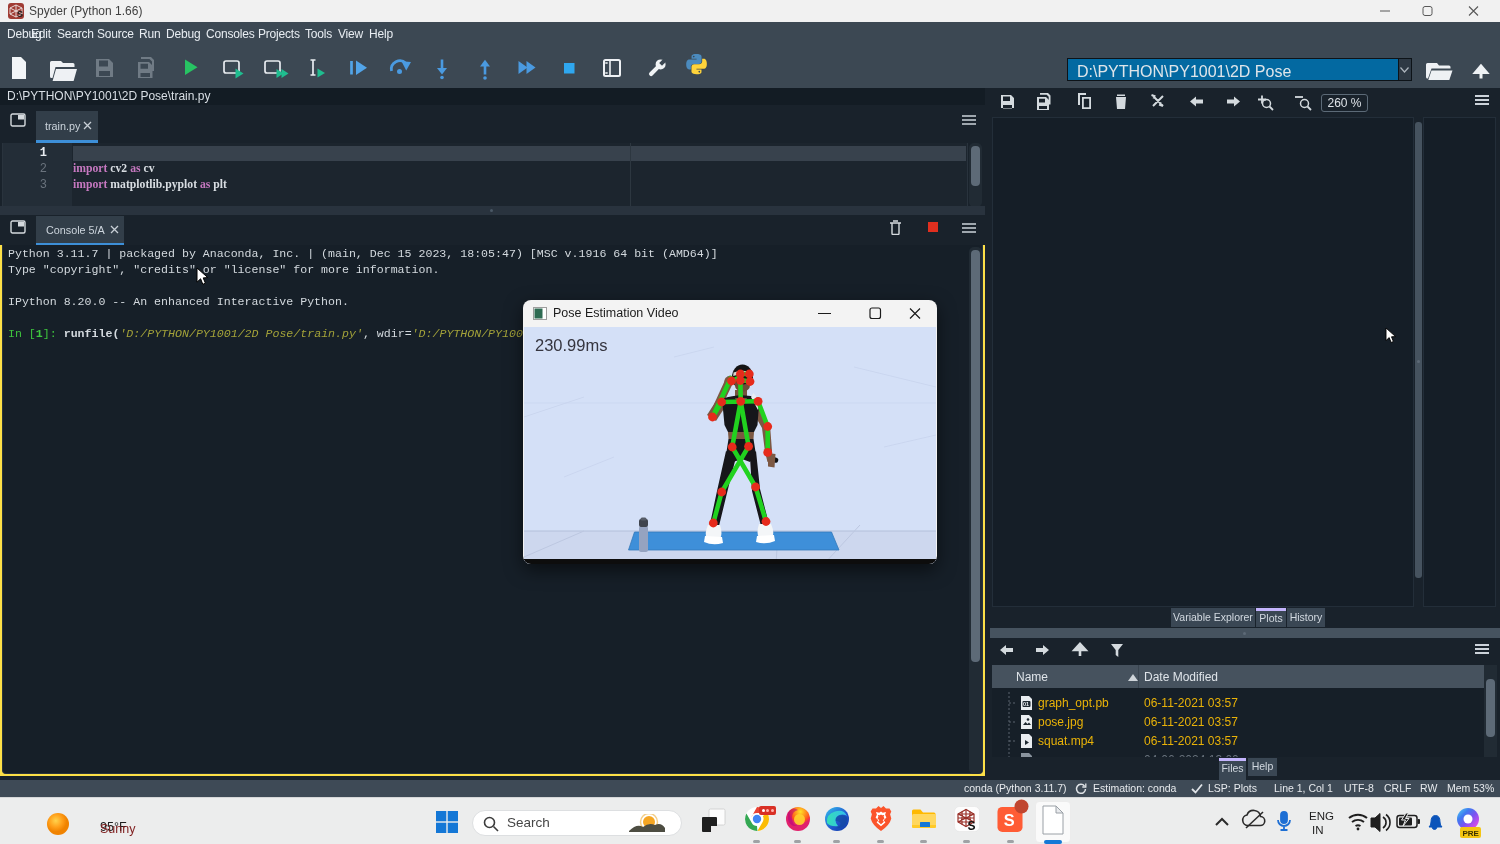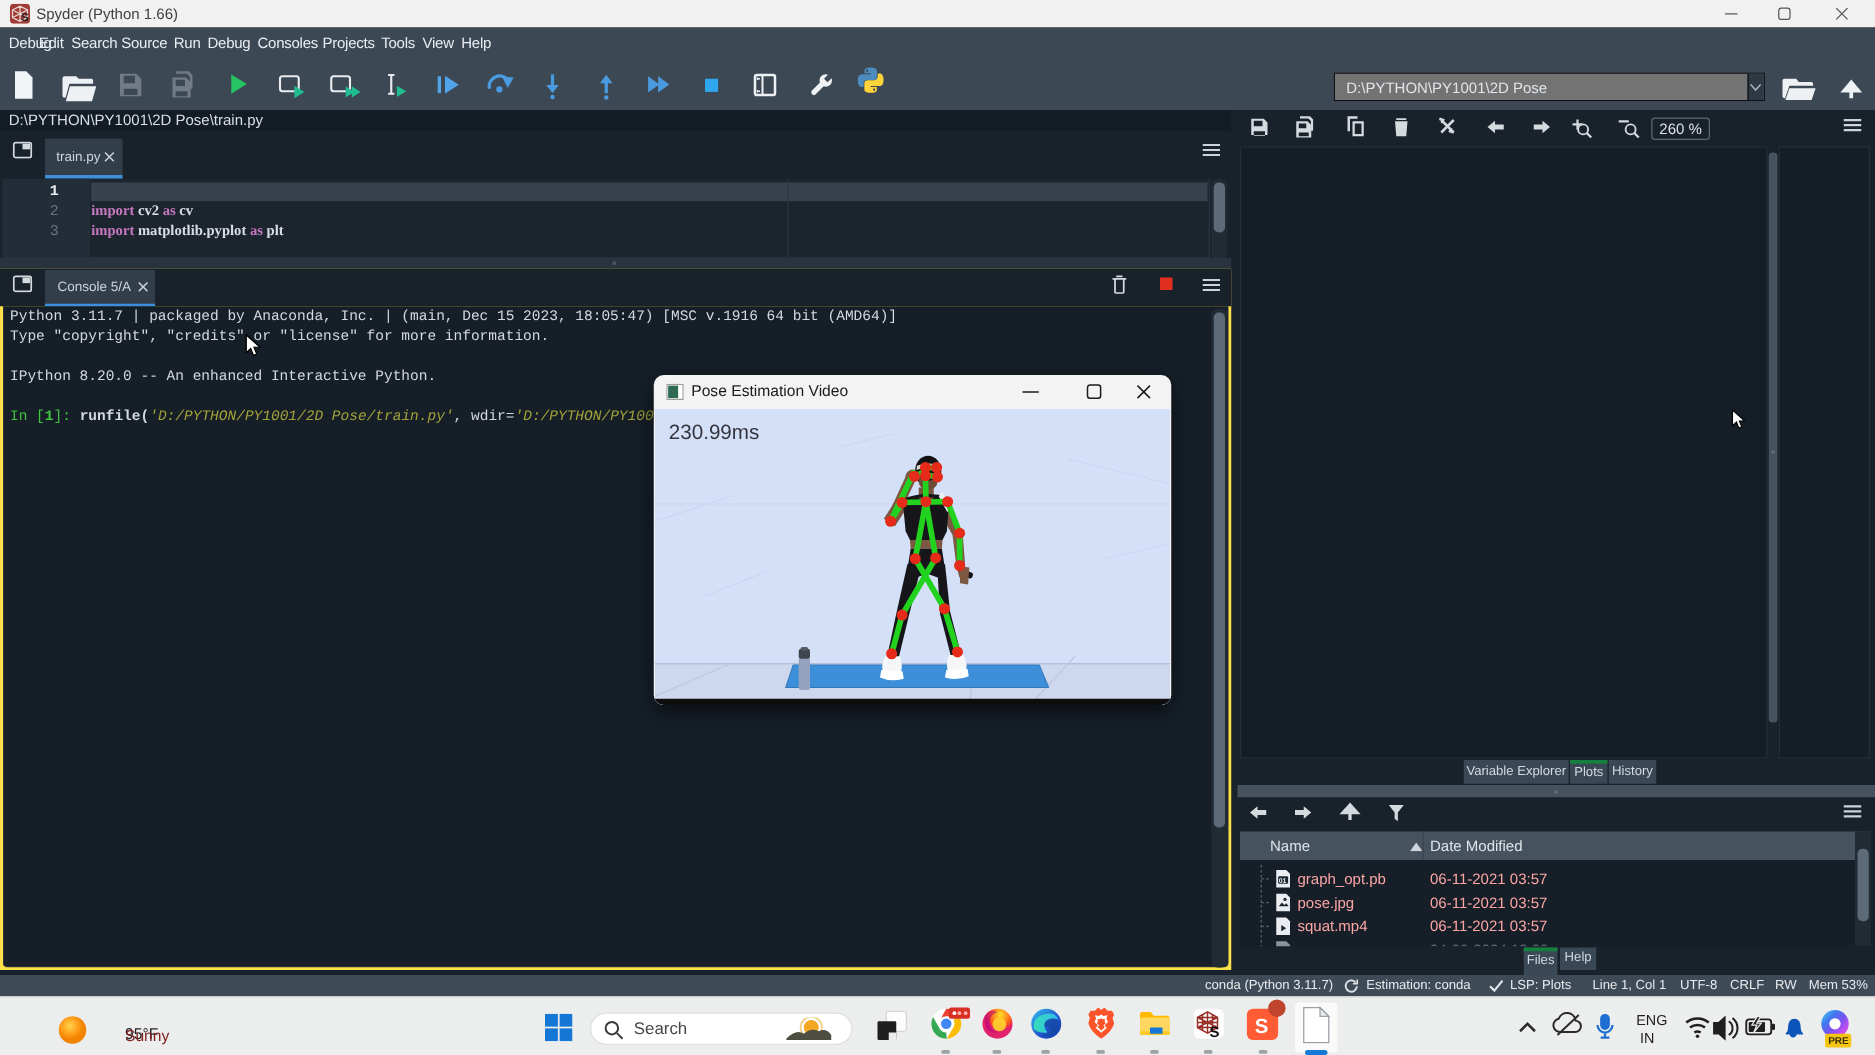--- a/index.html
+++ b/index.html
@@ -12,21 +12,21 @@
   #titlebar .ttl { position:absolute; left:29px; top:4px; font-size:12px; color:#3f3f3f; }
 
   
   #menubar { left:0; top:22px; width:1500px; height:26px; background:#3c4853; color:#e8edf2; font-size:12px; letter-spacing:-0.2px; }
   #menubar span { position:absolute; top:5px; }
 
   
   #toolbar { left:0; top:48px; width:1500px; height:40px; background:#3c4853; }
 
   
-  #pathcombo { position:absolute; left:1067px; top:58px; width:345px; height:23px; background:#737373; border:1px solid #0d1318; color:#dfe5ea; font-size:12px; }
+  #pathcombo { position:absolute; left:1067px; top:58px; width:345px; height:23px; background:#0369a1; border:1px solid #0d1318; color:#dfe5ea; font-size:16px; }
   #pathcombo .txt { position:absolute; left:9px; top:4px; }
   #pathcombo .dd { position:absolute; right:0; top:0; width:13px; height:21px; background:#2e3944; border-left:1px solid #0d1318; }
 
   
   #breadcrumb { left:0; top:88px; width:985px; height:17px; background:#131c24; color:#d9dfe5; font-size:12px; }
   #editorpane { left:0; top:105px; width:985px; height:101px; background:#19222b; }
   .tabbar { position:absolute; left:0; top:0; width:100%; height:35px; background:#19222b; }
   .tab { position:absolute; background:#323e49; color:#ccd4dc; font-size:10.8px; }
   .tabunder { position:absolute; height:3px; background:#3d8fd8; }
   #editbody { position:absolute; left:2px; top:38px; width:966px; height:64px; background:#1c252e; border:1px solid #29333d; border-top:none; }
@@ -52,27 +52,27 @@
   .sbthumb { position:absolute; background:#5d6a77; border-radius:4px; }
 
   
   #plotbar { left:990px; top:88px; width:510px; height:29px; background:#19222b; }
   #plotmain { left:992px; top:117px; width:422px; height:490px; background:#151e27; border:1px solid #232e39; }
   #plotthumb { left:1423px; top:117px; width:73px; height:490px; background:#151e27; border:1px solid #232e39; }
   #vsplit { left:1415px; top:122px; width:7px; height:456px; background:#46535f; border-radius:3px; }
   #zoompct { position:absolute; left:1321px; top:94px; width:47px; height:18px; border:1px solid #5c6a77; border-radius:3px; color:#dde2e7; font-size:12px; text-align:center; line-height:17px; }
 
   .paneltab { position:absolute; background:#3a4754; color:#d2d9e0; font-size:10.5px; text-align:center; }
-  .bluetop { border-top:3px solid #15803d; }
+  .bluetop { border-top:3px solid #c4b5fd; }
 
   
   #filesbar { left:990px; top:638px; width:510px; height:24px; background:#19222b; }
   #filestable { left:992px; top:665px; width:505px; height:92px; background:#161f28; overflow:hidden; }
   #fhead { position:absolute; left:0; top:0; width:100%; height:23px; background:#46525e; color:#dfe4e9; font-size:12px; }
-  .frow { position:absolute; left:0; width:100%; height:19px; color:#fca5a5; font-size:12px; }
+  .frow { position:absolute; left:0; width:100%; height:19px; color:#eab308; font-size:12px; }
 
   
   #statusbar { left:0; top:780px; width:1500px; height:17px; background:#3e4a56; color:#e7eaed; font-size:10.5px; }
   #statusbar span { position:absolute; top:2px; }
 
   
   #taskbar { left:0; top:797px; width:1500px; height:47px; background:#eceded; border-top:1px solid #d5d7d8; }
   .tkico { position:absolute; top:8px; width:26px; height:26px; }
   .runbar { position:absolute; top:42px; width:7px; height:3px; background:#9fa2a5; border-radius:2px; }
 

